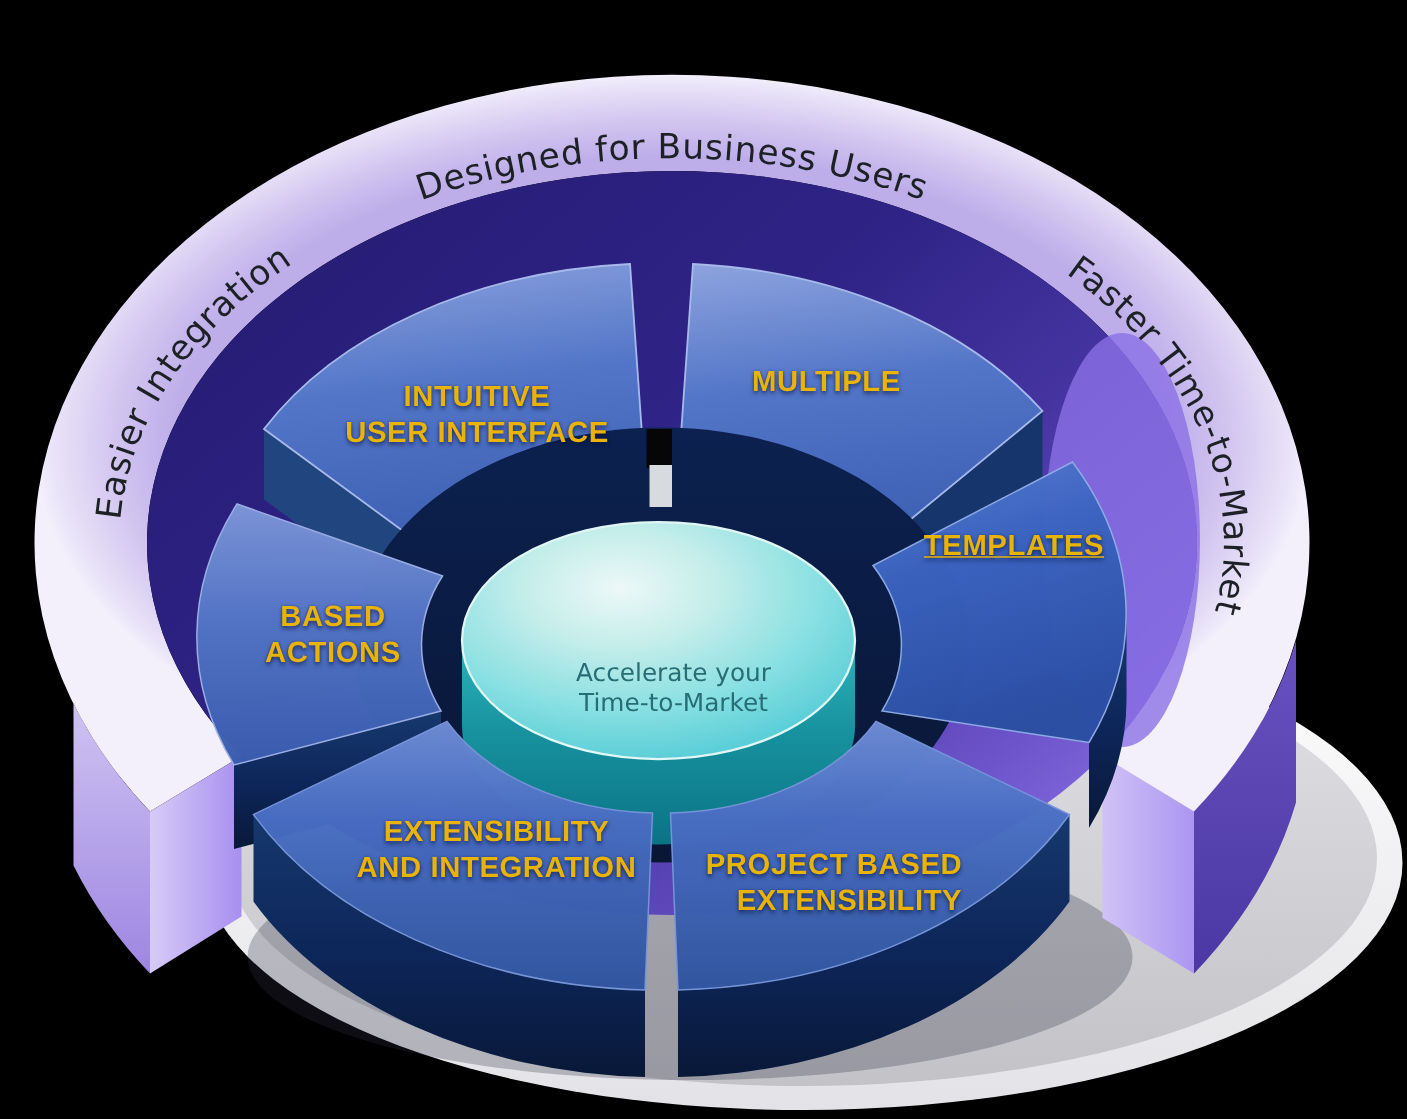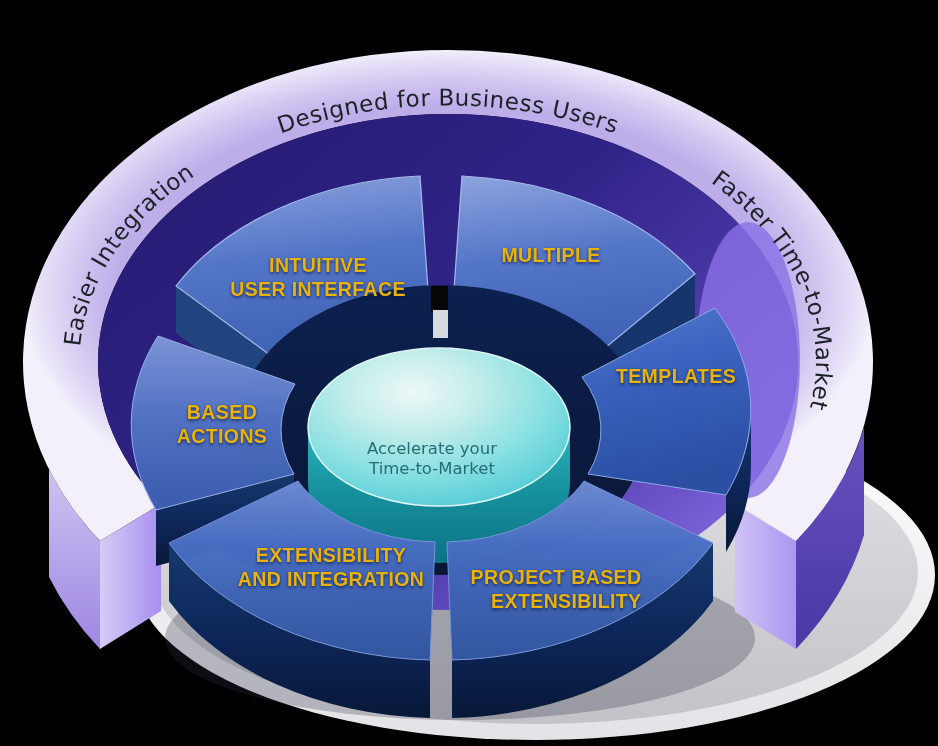--- a/index.html
+++ b/index.html
@@ -200,34 +200,34 @@
     <path d="M 435,542 A 160,112 0 0 1 298,481 L 169,543 A 305,215 0 0 0 430,660 Z" fill="url(#gBottomSeg)" stroke="#7795da" stroke-width="1" opacity="0.98"></path>
   </svg>
 
   <div class="seg-label" style="left:318px; top:277px;">
     <span>INTUITIVE</span><br>
     <span>USER INTERFACE</span>
   </div>
   <div class="seg-label" style="left:551px; top:255px;">
     <span>MULTIPLE</span><br>
   </div>
-  <div class="seg-label" style="left:676px; top:376px;">
+  <div class="seg-label" style="left:676px; top:364px;text-decoration:underline;">
     <span>TEMPLATES</span>
   </div>
   <div class="seg-label" style="left:222px; top:424px;">
     <span>BASED</span><br>
     <span>ACTIONS</span>
   </div>
   <div class="seg-label" style="left:331px; top:567px;">
     <span>EXTENSIBILITY</span><br>
     <span>AND INTEGRATION</span>
   </div>
   <div class="seg-label" style="left:556px; top:589px;text-align:right;">
     <span>PROJECT BASED</span><br>
     <span>EXTENSIBILITY</span>
   </div>
 
-  <div class="center-subtitle" style="left:432px; top:459px;">
+  <div class="center-subtitle" style="left:449px; top:459px;">
     <span>Accelerate your</span><br>
     <span>Time-to-Market</span>
   </div>
 
 </div>
 
 </body></html>

